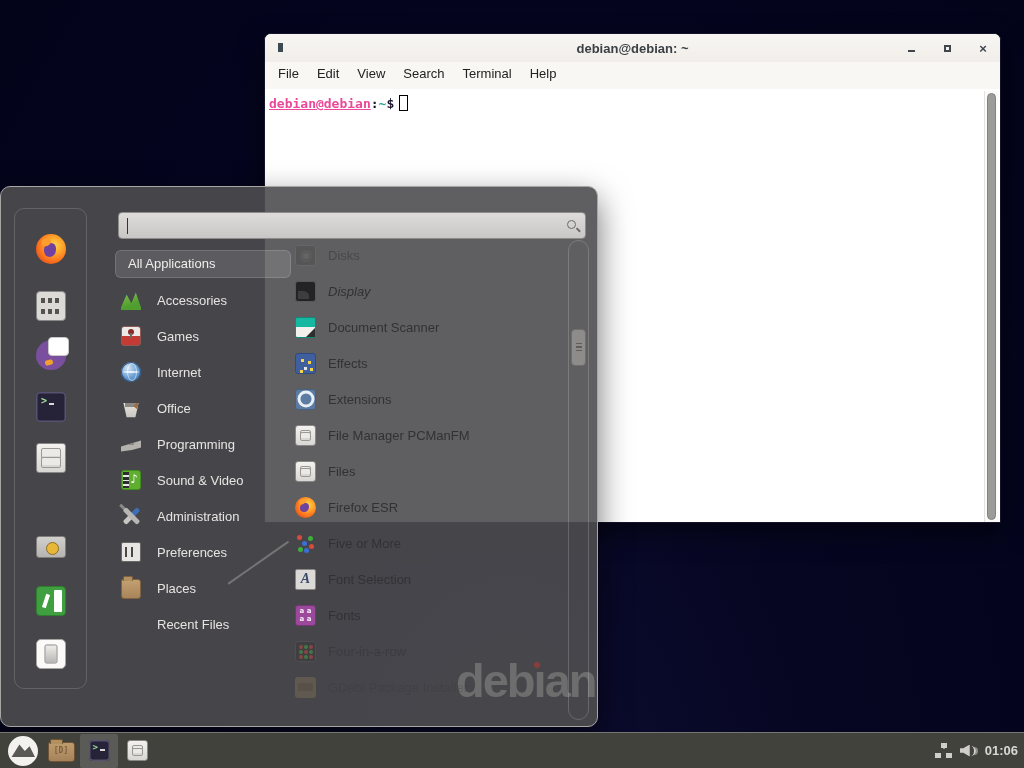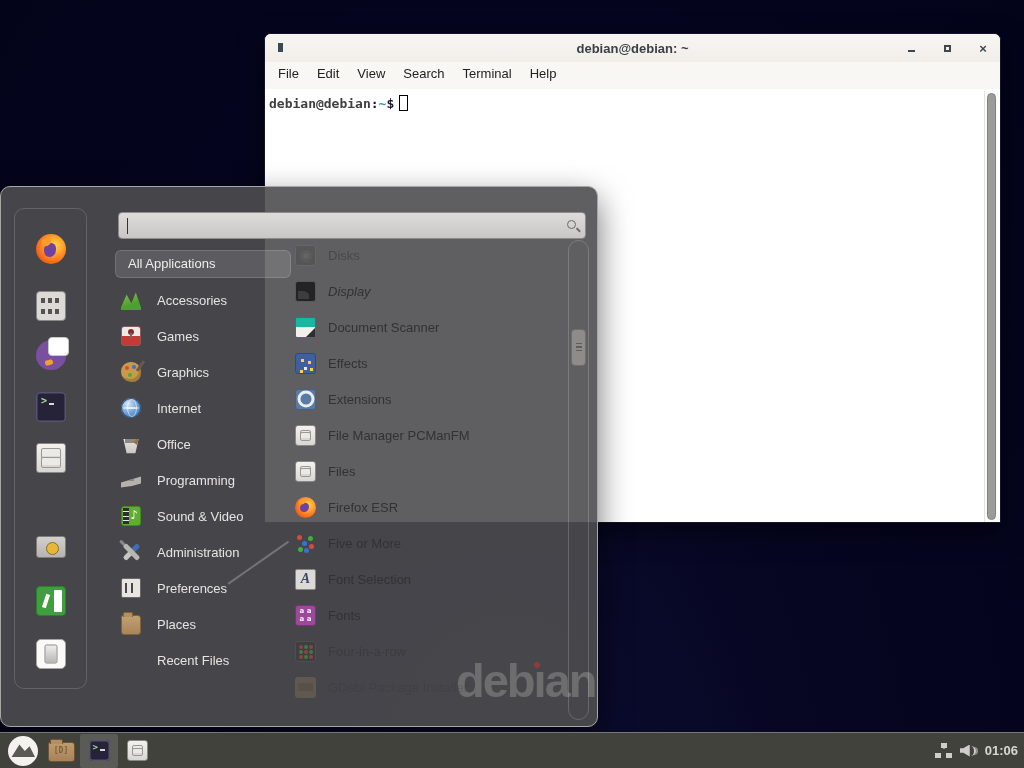--- a/index.html
+++ b/index.html
@@ -25,21 +25,21 @@
     color:#3f474d; cursor:default; }
   .wbtn-min i { display:block; width:7px; height:2px; background:#3f474d; margin-top:6px; }
   .wbtn-max i { display:block; width:7px; height:7px; border:2px solid #3f474d; }
   .wbtn-close { font-size:13px; font-weight:bold; line-height:1; }
   .menubar { height:27px; background:#f9f7f4; display:flex; align-items:flex-start;
     padding-left:4px; }
   .menubar span { font-size:13px; color:#222; padding:4px 9px; }
   .term-body { position:relative; height:435px; background:#fff;
     font-family:"DejaVu Sans Mono", monospace; font-size:13px; font-weight:bold;
     padding:6px 4px; }
-  .prompt-user { color:#404040; }
+  .prompt-user { color:#ec4899;text-decoration:underline; }
   .prompt-colon { color:#17172e; }
   .prompt-path { color:#2aa198; }
   .prompt-dollar { color:#17172e; }
   .cursor-box { display:inline-block; width:9px; height:16px; border:1.5px solid #000;
     vertical-align:text-bottom; margin-left:5px; }
   .term-scroll-track { position:absolute; right:2px; top:2px; bottom:2px; width:14px;
     background:#fcfbfa; border-left:1px solid #e4e2df; }
   .term-scroll-thumb { position:absolute; right:2px; top:2px; bottom:2px; width:9px;
     background:#9b9b99; border:1px solid #82827f; border-radius:5px; }
 
@@ -368,24 +368,20 @@
         <div class="cat-selected">All Applications</div>
         <div class="cat-row">
           <span class="icon i20 ic-accessories"></span>
           <span>Accessories</span>
         </div>
         <div class="cat-row">
           <span class="icon i20 ic-games"></span>
           <span>Games</span>
         </div>
         <div class="cat-row">
-          <span class="icon i20 ic-graphics"></span>
-          <span>Graphics</span>
-        </div>
-        <div class="cat-row">
           <span class="icon i20 ic-internet"></span>
           <span>Internet</span>
         </div>
         <div class="cat-row">
           <span class="icon i20 ic-office"></span>
           <span>Office</span>
         </div>
         <div class="cat-row">
           <span class="icon i20 ic-programming"></span>
           <span>Programming</span>

